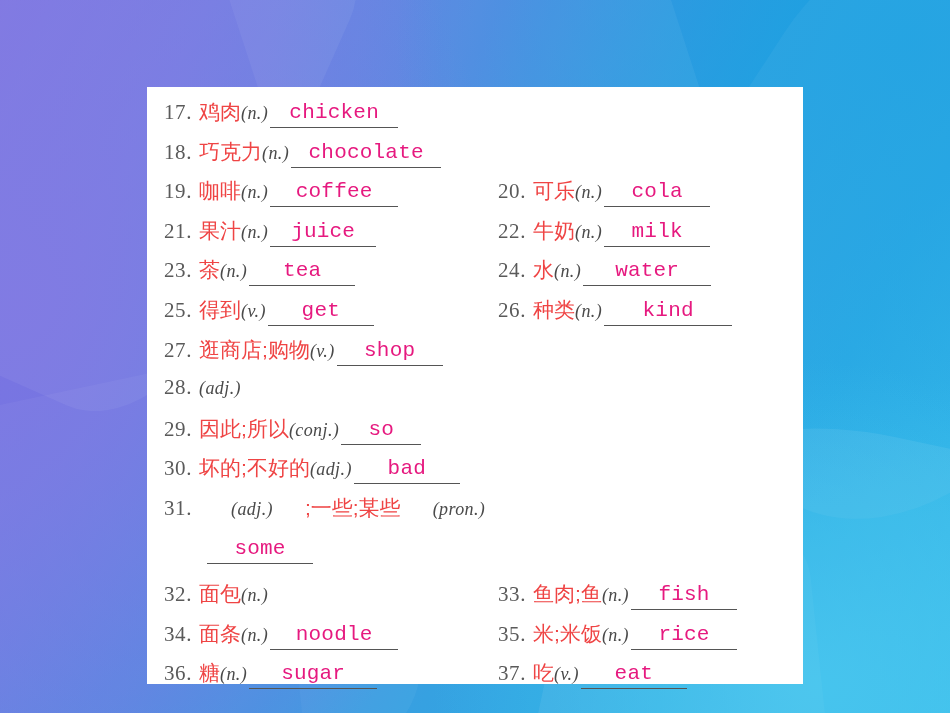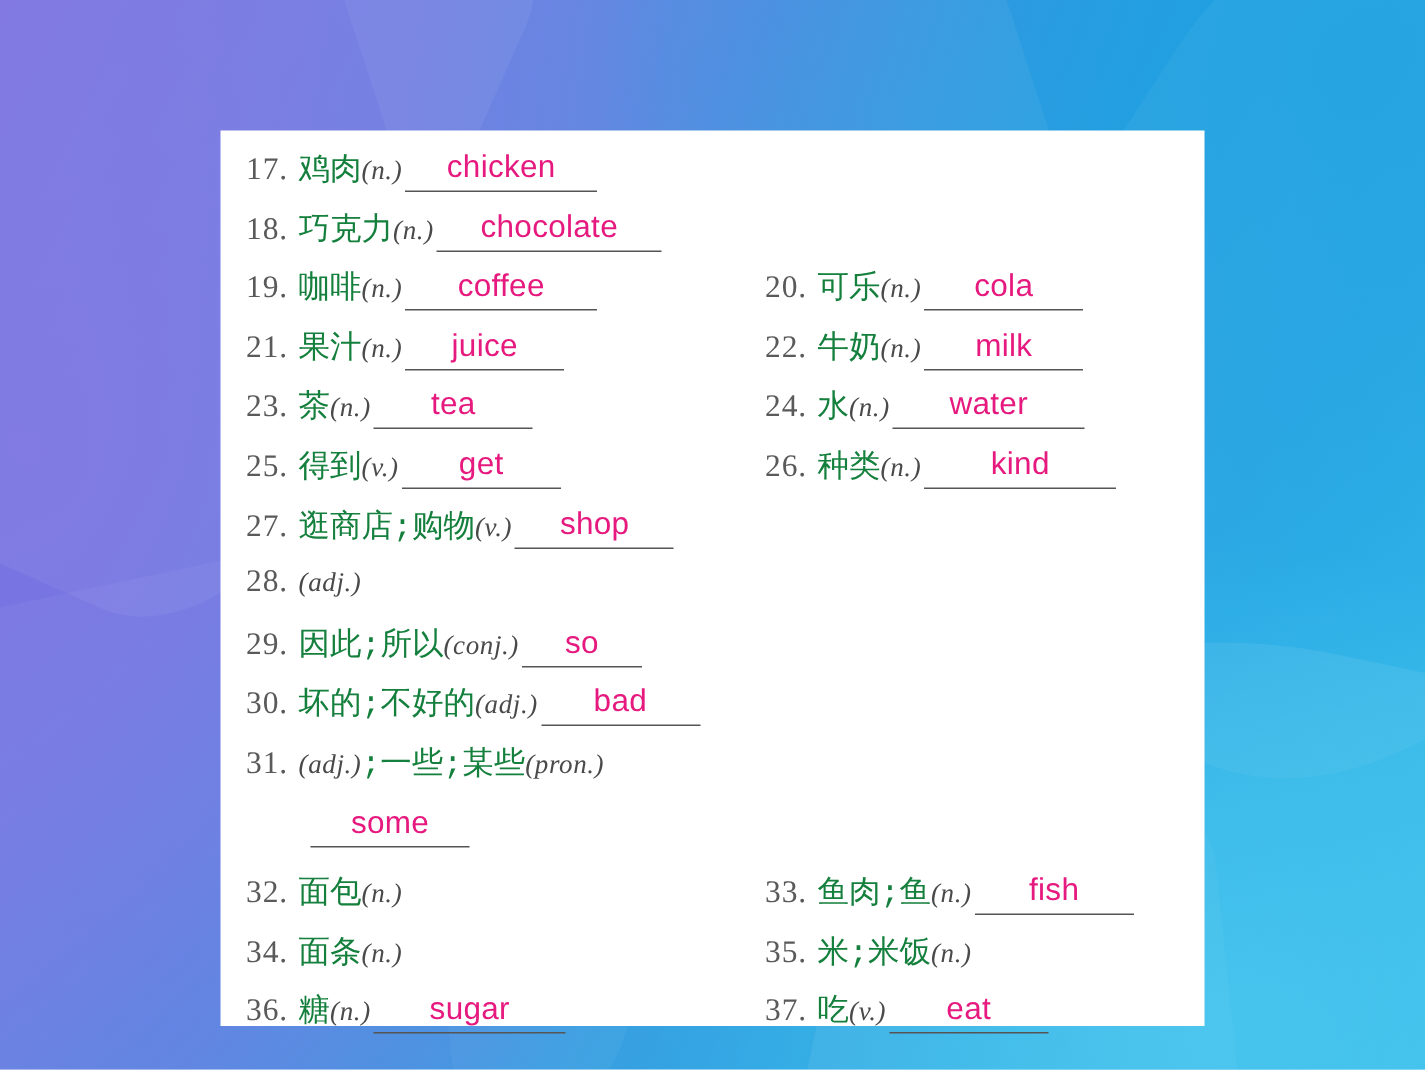--- a/index.html
+++ b/index.html
@@ -64,35 +64,35 @@
   }
   .row.tall { height: 44px; }
   .row.cont { height: 42px; }
 
   .col {
     display: flex;
     align-items: baseline;
     white-space: nowrap;
   }
   .col-a { position: absolute; left: 17px; }
-  .col-b { position: absolute; left: 363px; }
+  .col-b { position: absolute; left: 351px; }
   .col-indent { position: absolute; left: 58px; }
 
   .num {
     font-family: "Liberation Serif", serif;
     font-size: 21px;
     color: #5a5a5a;
     letter-spacing: 0.6px;
     margin-right: 7px;
   }
 
   .cn {
-    font-family: Liberation Mono, monospace;
+    font-family: Liberation Sans, sans-serif;
     font-size: 21px;
-    color: #15803d;
+    color: #ef4444;
     letter-spacing: 0px;
   }
 
   .pos {
     font-family: "Liberation Serif", serif;
     font-style: italic;
     font-size: 18px;
     color: #4a4a4a;
     letter-spacing: 0.4px;
   }
@@ -101,35 +101,35 @@
   .blank {
     position: relative;
     display: inline-block;
     border-bottom: 1.4px solid #555555;
     text-align: center;
     padding: 0 5px 2px 5px;
     margin-left: 2px;
     vertical-align: baseline;
   }
   .ans {
-    font-family: Liberation Sans, sans-serif;
+    font-family: Liberation Mono, monospace;
     font-size: 21px;
     color: #e6197f;
     letter-spacing: 0.2px;
     position: relative;
     top: -1px;
   }
 
   .w-sm  { min-width: 70px; }
   .w-md  { min-width: 96px; }
   .w-lg  { min-width: 118px; }
   .w-xl  { min-width: 140px; }
 
   
-  .wide-def { position: absolute; left: 17px; }
+  .wide-def { position: absolute; left: 17px; gap: 32px; }
 </style>
 </head>
 <body>
 
 <div id="slide">
 
   <div class="streak s1"></div>
   <div class="streak s2"></div>
   <div class="streak s3"></div>
   <div class="streak s4"></div>
@@ -264,25 +264,27 @@
             <span class="cn">鱼肉;鱼</span>
             <span class="pos">(n.)</span>
             <span class="blank w-md"><span class="ans">fish</span></span>
           </div>
         </div>
         <div class="row">
           <div class="col col-a">
             <span class="num">34.</span>
             <span class="cn">面条</span>
             <span class="pos">(n.)</span>
+            <span class="blank w-lg"><span class="ans">noodle</span></span>
           </div>
           <div class="col col-b">
             <span class="num">35.</span>
             <span class="cn">米;米饭</span>
             <span class="pos">(n.)</span>
+            <span class="blank w-md"><span class="ans">rice</span></span>
           </div>
         </div>
         <div class="row">
           <div class="col col-a">
             <span class="num">36.</span>
             <span class="cn">糖</span>
             <span class="pos">(n.)</span>
             <span class="blank w-lg"><span class="ans">sugar</span></span>
           </div>
           <div class="col col-b">

